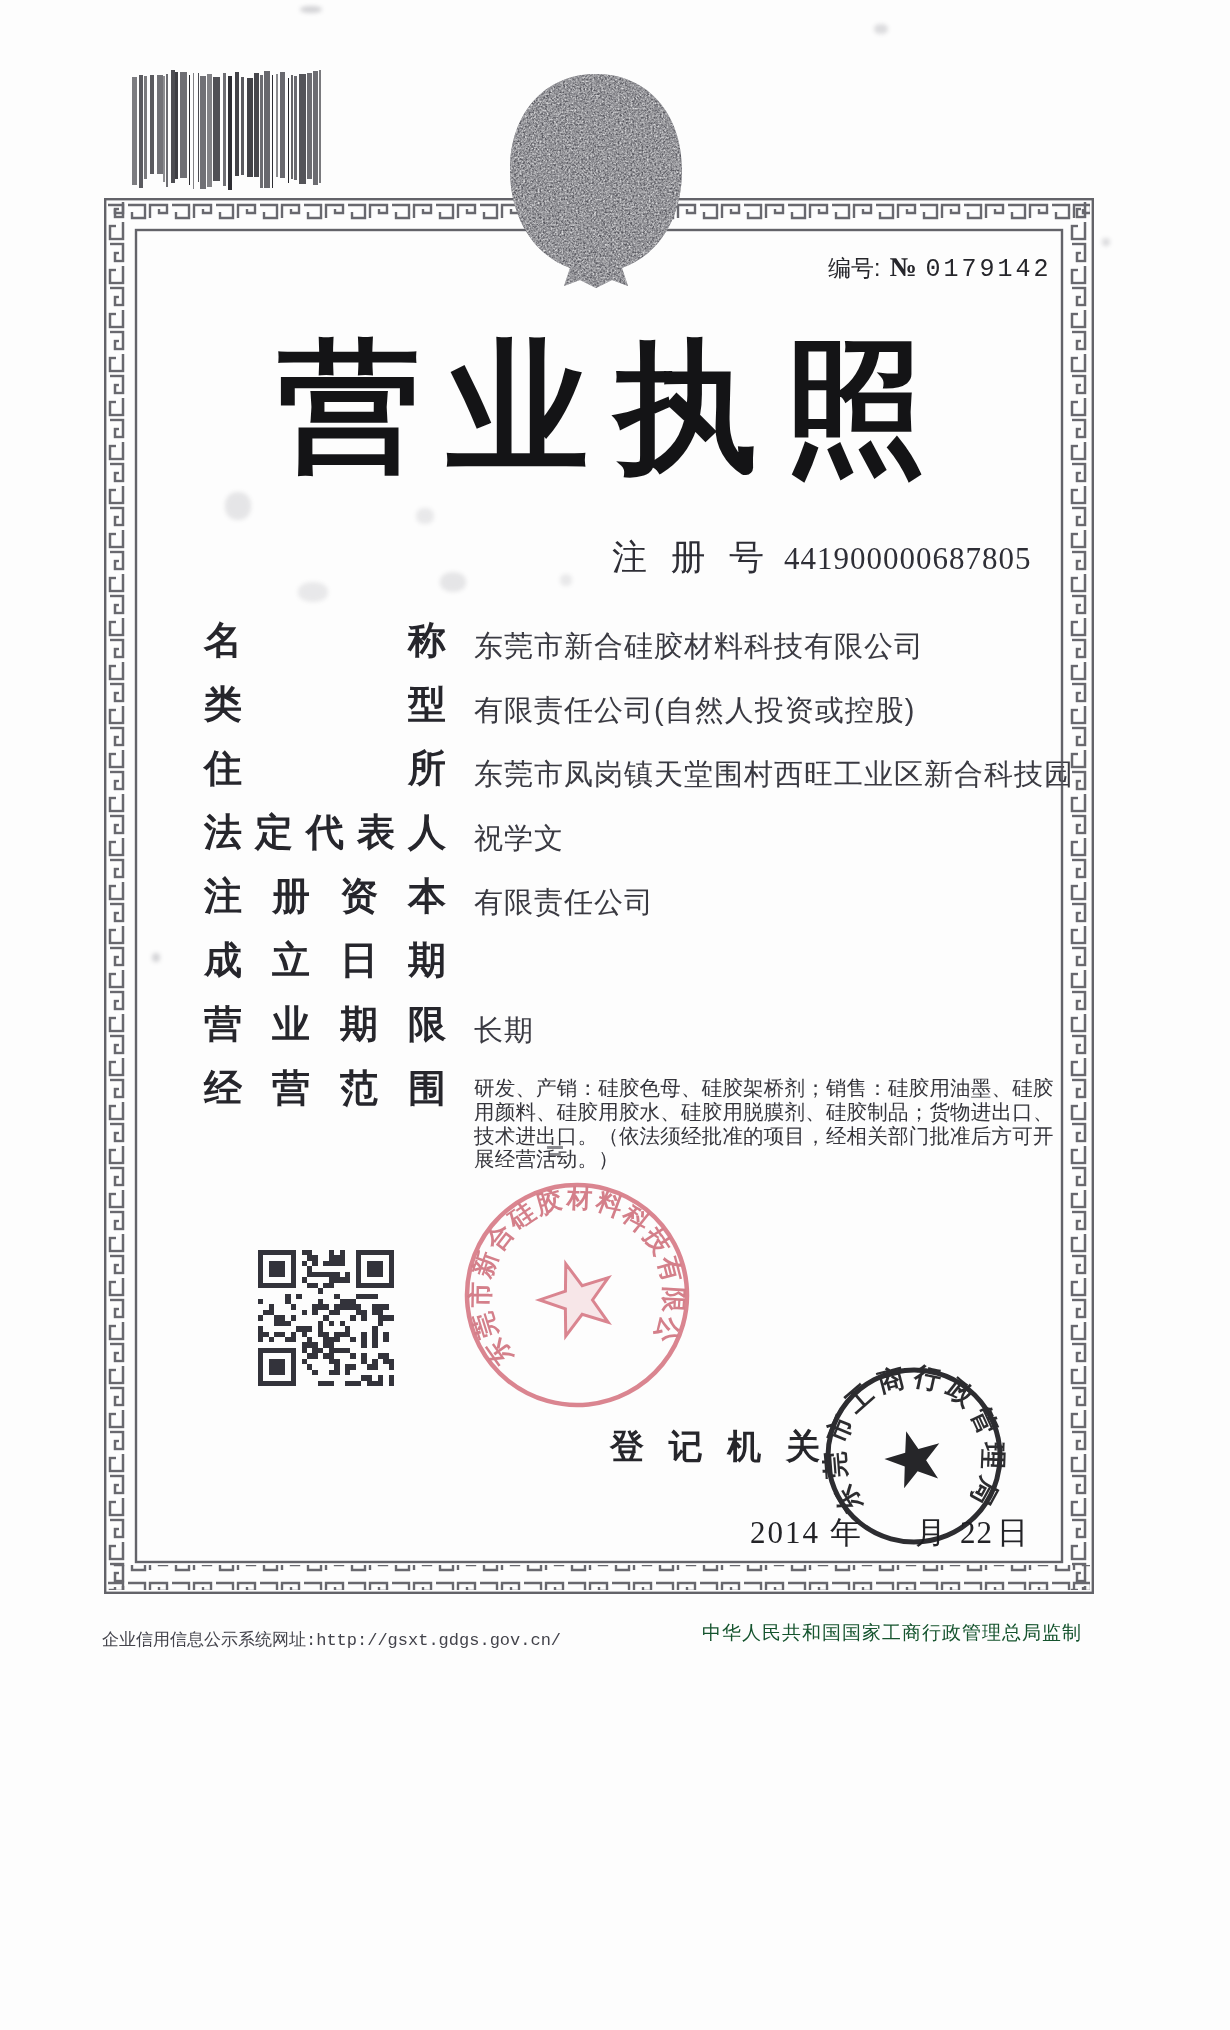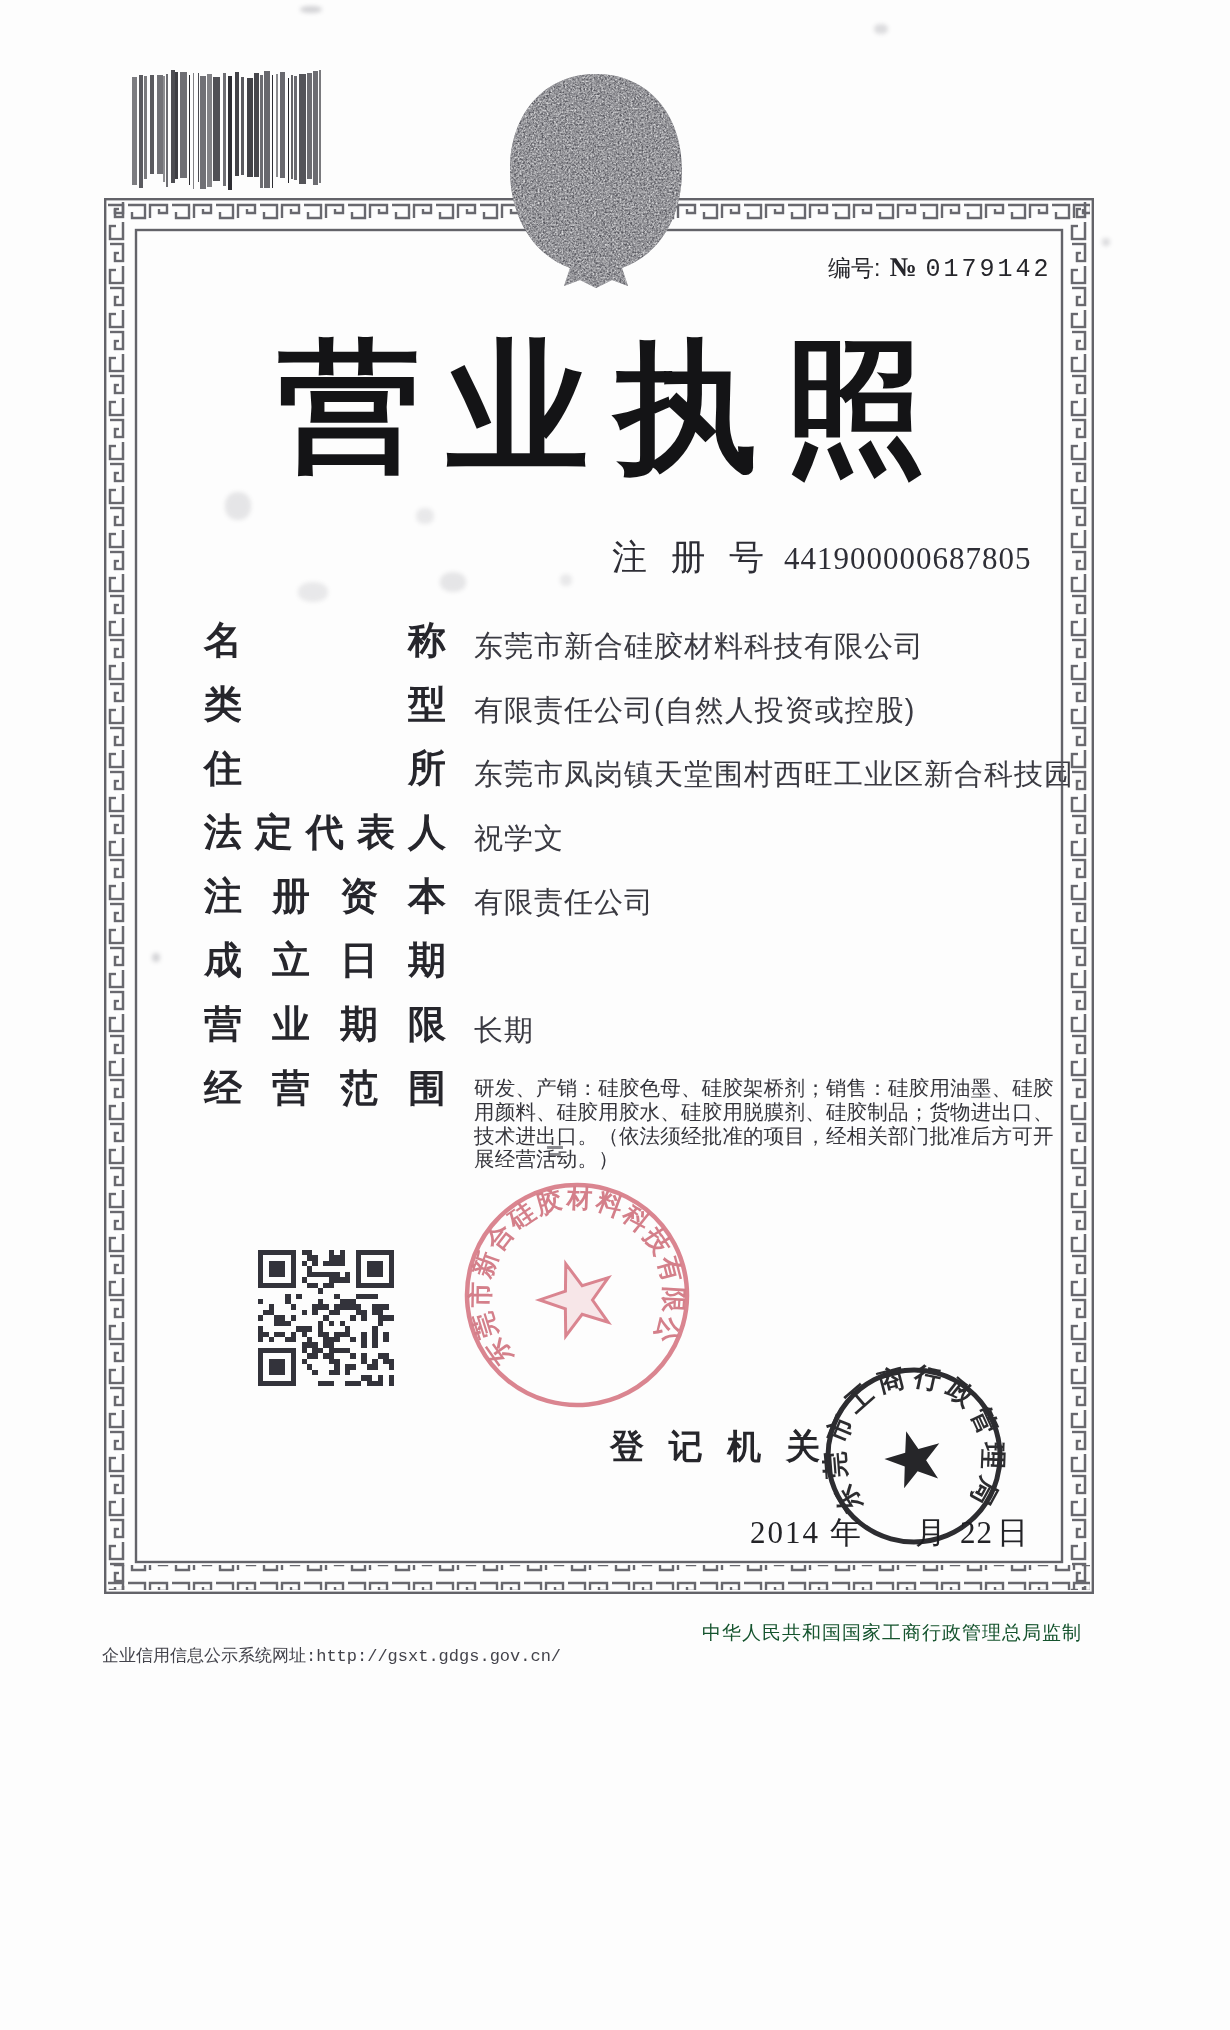--- a/index.html
+++ b/index.html
@@ -31,21 +31,21 @@
   #registry{left:610px;top:1424px;width:210px;font-size:34px;color:#26262b;
             font-family:"Liberation Serif",serif;font-weight:600;}
   #dateline{left:750px;top:1488px;display:flex;align-items:baseline;font-size:31px;color:#232327;
             font-family:"Liberation Serif",serif;z-index:4;margin-top:24px;}
   #dateline .yr{letter-spacing:2px;}
   #dateline .u1{margin-left:10px;}
   #dateline .u2{margin-left:54px;}
   #dateline .dy{margin-left:14px;letter-spacing:1px;}
   #dateline .u3{margin-left:4px;}
   
-  #footerL{left:102px;top:1628px;font-size:17px;color:#43434b;font-family:"Liberation Mono",monospace;margin-top:16px;}
+  #footerL{left:102px;top:1628px;font-size:17px;color:#43434b;font-family:"Liberation Mono",monospace;}
   #footerR{left:702px;top:1620px;font-size:19px;color:#14532d;font-weight:400;letter-spacing:1px;}
   
   #barcode{left:132px;top:70px;width:192px;height:120px;filter:blur(.4px) contrast(1.05);}
   #barcode span{position:absolute;background:#26262c;}
   
   #redseal{left:462px;top:1180px;z-index:5;}
   #blackseal{left:822px;top:1364px;z-index:6;}
   #qr{left:258px;top:1250px;z-index:3;}
   #emblem{left:500px;top:70px;z-index:3;}
   #frame{left:104px;top:198px;z-index:1;}

